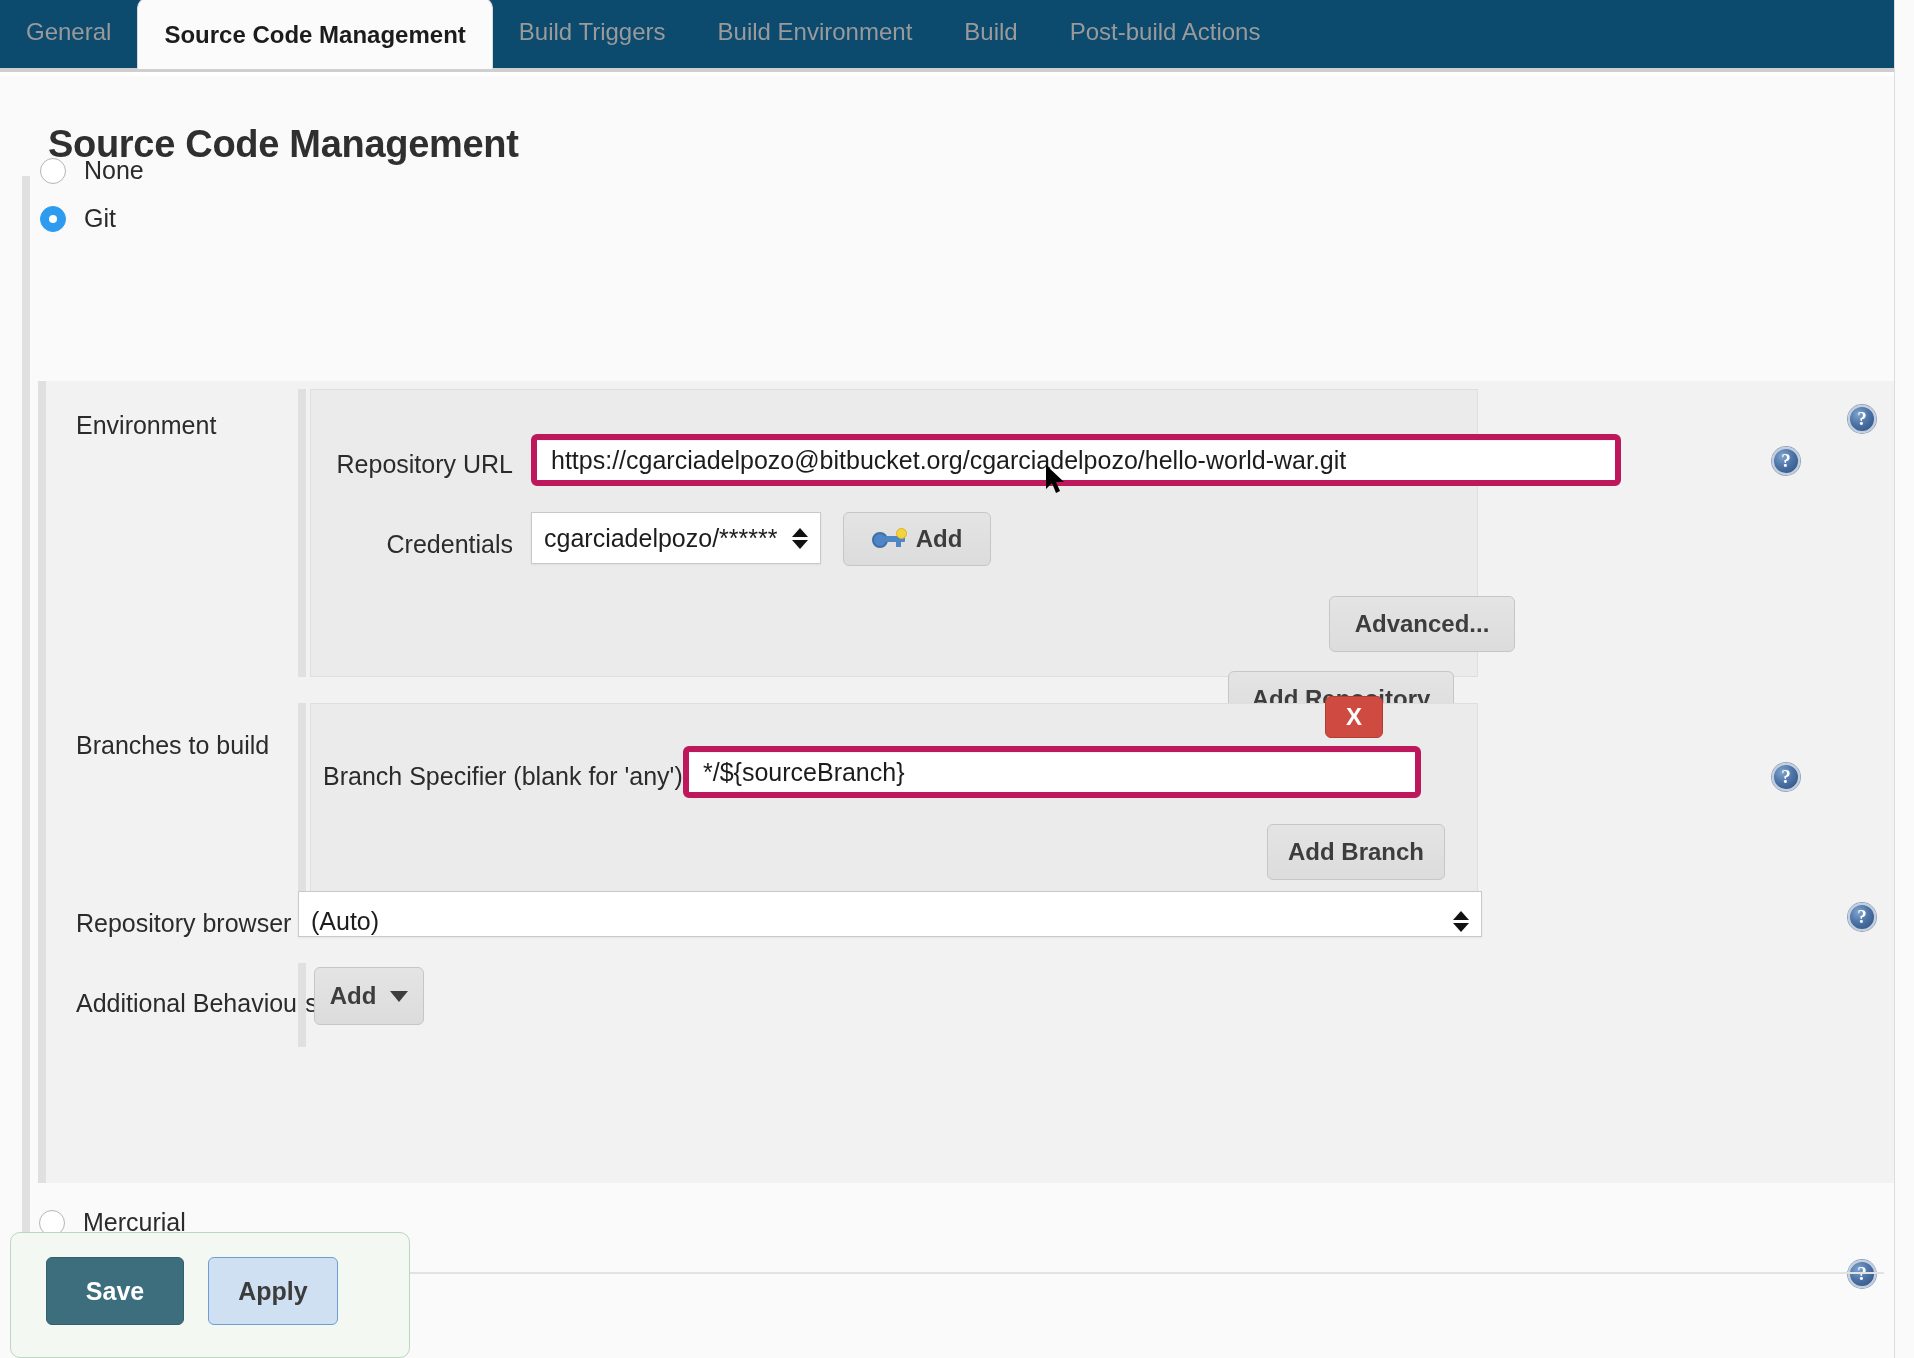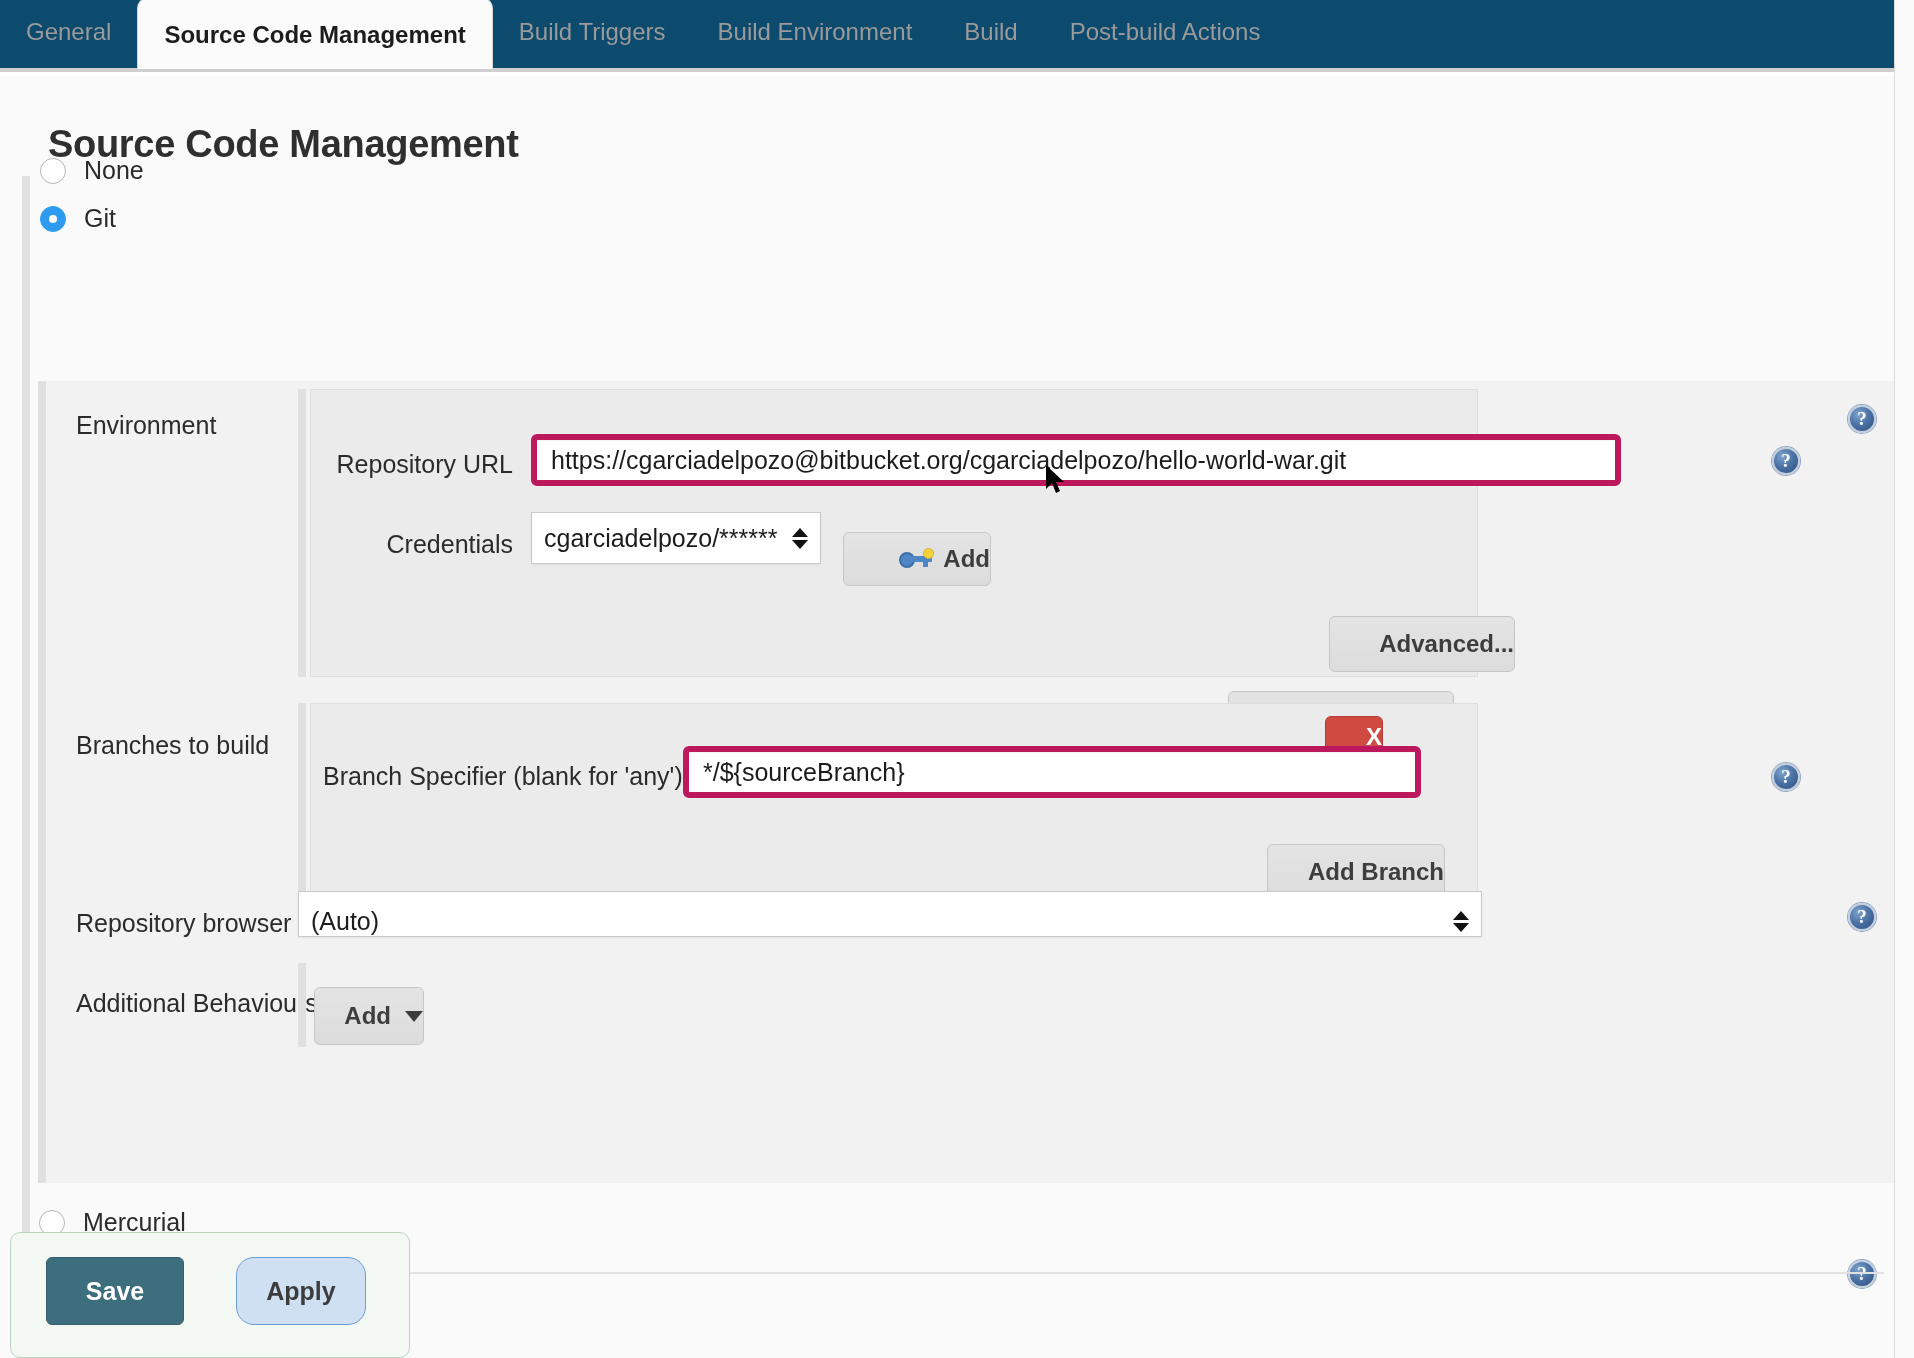--- a/index.html
+++ b/index.html
@@ -214,24 +214,23 @@
     background: linear-gradient(#e4e4e4, #dcdcdc);
     border: 1px solid #c6c6c6;
     border-radius: 6px;
     box-sizing: border-box;
     font-family: "Liberation Sans", sans-serif;
     font-size: 24px;
     font-weight: bold;
     color: #3d3d3d;
     display: flex;
     align-items: center;
-    justify-content: flex-end;
+    justify-content: center;
     cursor: pointer;
     white-space: nowrap;
-    margin-top: 20px;
   }
   .btn-red {
     background: #cf4b42;
     border: 1px solid #b53c34;
     color: #ffffff;
     font-weight: bold;
   }
 
   
   .key-icon {
@@ -347,25 +346,25 @@
     font-weight: bold;
     display: flex;
     align-items: center;
     justify-content: center;
     cursor: pointer;
     z-index: 25;
     box-sizing: border-box;
   }
   .btn-apply {
     position: absolute;
-    left: 236px; top: 1257px;
+    left: 208px; top: 1257px;
     width: 130px; height: 68px;
     background: #cfe0f3;
     border: 1px solid #6e9ed1;
-    border-radius: 18px;
+    border-radius: 6px;
     color: #3c3c3c;
     font-size: 25px;
     font-weight: bold;
     display: flex;
     align-items: center;
     justify-content: center;
     cursor: pointer;
     z-index: 25;
     box-sizing: border-box;
   }

